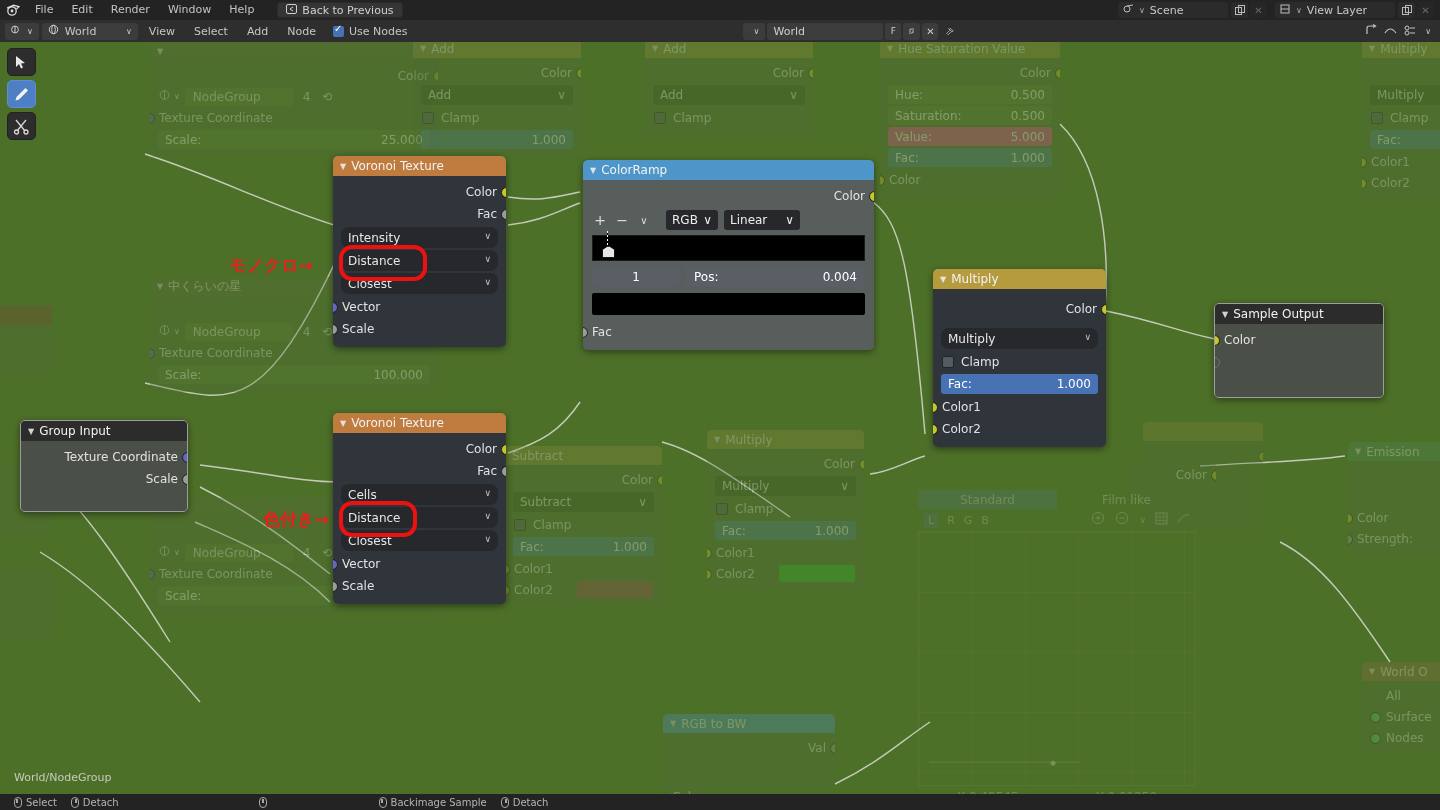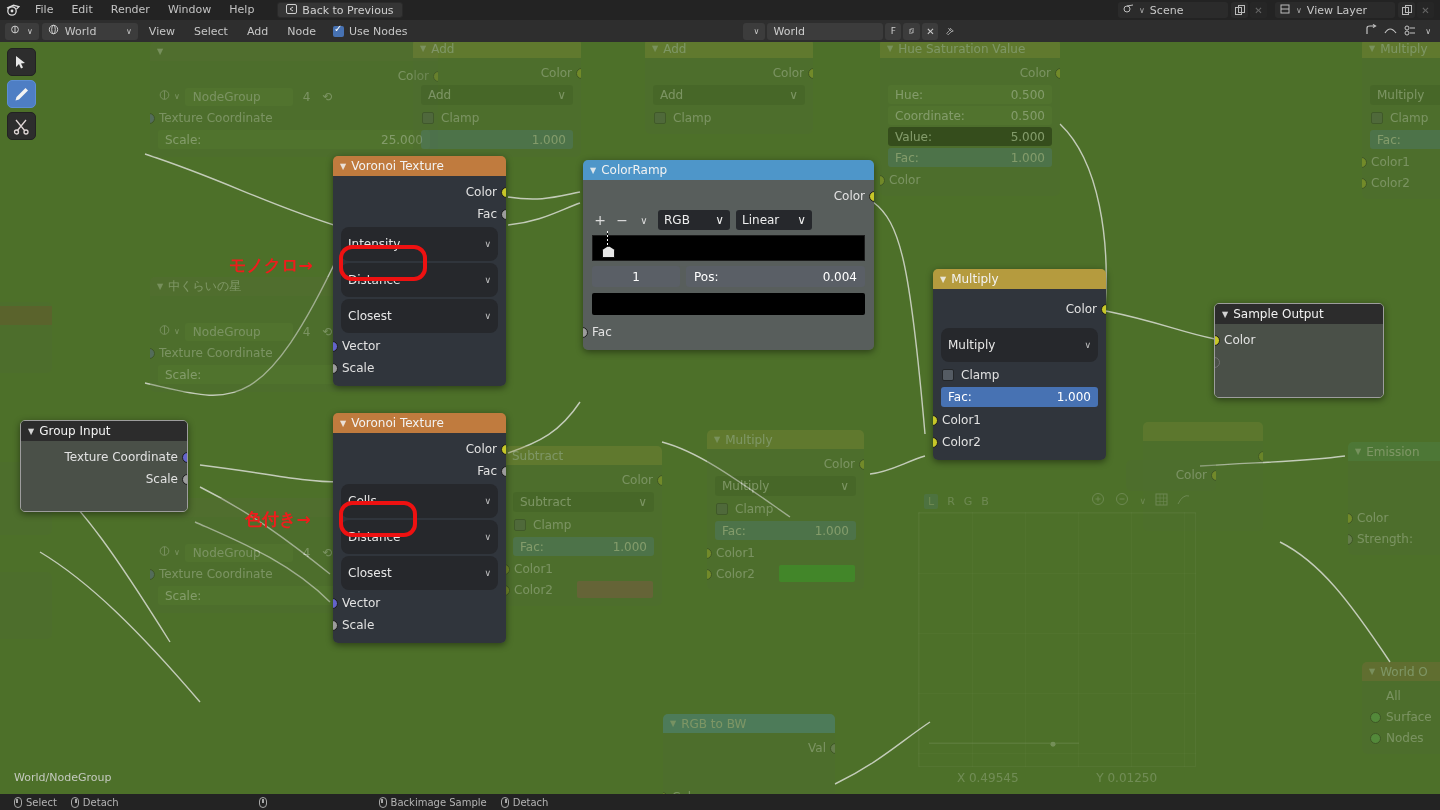--- a/index.html
+++ b/index.html
@@ -53,21 +53,21 @@
      color:#f2f2f2; font-size:12px; }
   .node .body{ background:#30353c; padding:5px 0 7px 0; }
   .arrow{ font-size:8px; opacity:.85; }
   .row{ position:relative; height:22px; display:flex; align-items:center; padding:0 9px; color:#e2e2e2; font-size:12px;}
   .row.right{ justify-content:flex-end; }
   .sock{ position:absolute; width:11px; height:11px; border-radius:50%; border:1px solid #1d1d1d; top:6px; }
   .sock.out{ right:-6px; } .sock.in{ left:-6px; }
   .s-color{ background:#c7c729; } .s-gray{ background:#9c9c9c; }
   .s-vec{ background:#6363ca; } .s-shader{ background:#62c361; }
   .dropdown{ margin:2px 8px; height:21px; background:#26282c; border-radius:8px;
-    display:flex; align-items:center; justify-content:space-between; padding:17px 7px;
+    display:flex; align-items:flex-start; justify-content:space-between; padding:4px 7px;
     color:#e7e7e7; font-size:12px;}
   .dropdown .cv{ font-size:9px; opacity:.8; }
   .val-field{ margin:2px 8px; height:20px; background:#4772b3; border-radius:3px;
      display:flex; align-items:center; justify-content:space-between; padding:0 7px; color:#fff; font-size:12px;}
   .cb-row{ height:21px; display:flex; align-items:center; gap:7px; padding:0 9px; color:#e2e2e2; font-size:12px;}
   .cb{ width:12px; height:12px; border-radius:2px; background:#545b63; border:1px solid #232629; }
 
   
   .h-tex{ background:#c07b3e; }
   .h-conv{ background:#4e96c9; }
@@ -485,24 +485,24 @@
           <span class="sock out s-color"></span>
           <span>Color</span>
         </div>
         <div class="bg-val" style="background:#5b7c3b">
 
           <span>Hue:</span>
           <span>0.500</span>
         </div>
         <div class="bg-val" style="background:#5b7c3b">
 
-          <span>Coordinate:</span>
+          <span>Saturation:</span>
           <span>0.500</span>
         </div>
-        <div class="bg-val" style="background:#000000">
+        <div class="bg-val" style="background:#ec4899">
 
           <span>Value:</span>
           <span>5.000</span>
         </div>
         <div class="bg-val" style="background:#4d7a93">
 
           <span>Fac:</span>
           <span>1.000</span>
         </div>
         <div class="bg-row">
@@ -707,20 +707,24 @@
     <div class="bg-node" style="left:-38px;top:530px;width:90px;opacity:.30">
       <div class="body" style="background:#4f6c33">
         <div class="bg-row" style="height:36px">
           
         </div>
         <div class="bg-row"></div>
       </div>
     </div>
 
     <div class="imgpanel" style="left:918px;top:448px;width:278px;height:330px">
+      <div class="ip-tabs">
+        <div class="ip-tab on">Standard</div>
+        <div class="ip-tab">Film like</div>
+      </div>
       <div class="ip-tools">
         <span style="background:#4d7b8c;padding:1px 4px;border-radius:2px">L</span>
         <span>R</span>
         <span>G</span>
         <span>B</span>
         <span style="flex:1"></span>
         <span>
           <svg width="15" height="15" viewBox="0 0 15 15">
               <circle cx="7" cy="7" r="5.5" fill="none" stroke="#ddd"></circle>
               <path d="M7 4.5 L7 9.5 M4.5 7 L9.5 7" stroke="#ddd"></path>
@@ -856,21 +860,21 @@
       </div>
       <div class="body" style="background:#585e5c">
         <div class="row right">
           <span class="sock out s-color"></span>
           <span>Color</span>
         </div>
         <div class="cr-tools">
           <span class="cr-btn">+</span>
           <span class="cr-btn">−</span>
           <span class="cr-btn" style="font-size:10px">∨</span>
-          <div class="cr-sel" style="width:72px;">
+          <div class="cr-sel" style="width:52px;margin-left:8px">
             <span>RGB</span>
             <span class="cv">∨</span>
           </div>
           <div class="cr-sel" style="width:76px">
             <span>Linear</span>
             <span class="cv">∨</span>
           </div>
         </div>
         <div class="ramp-bar">
           <div class="ramp-stop" style="left:11px">
@@ -939,21 +943,21 @@
         </div>
         <div class="row" style="height:14px">
           <span class="sock in" style="background:transparent;border:1px solid #707070"></span>
         </div>
       </div>
     </div>
 
     <div class="hl-ring" style="left:339px;top:203px;width:88px;height:36px"></div>
     <div class="hl-ring" style="left:339px;top:459px;width:78px;height:36px"></div>
     <div class="jp-note" style="left:229px;top:212px">モノクロ→</div>
-    <div class="jp-note" style="left:245px;top:466px">色付き→</div>
+    <div class="jp-note" style="left:263px;top:466px">色付き→</div>
 
     <div class="breadcrumb">World/NodeGroup</div>
   </div>
 
   <div class="statusbar">
     <div class="sb-item">
       <span class="mouse-ico"></span>
       <span>Select</span>
     </div>
     <div class="sb-item">

